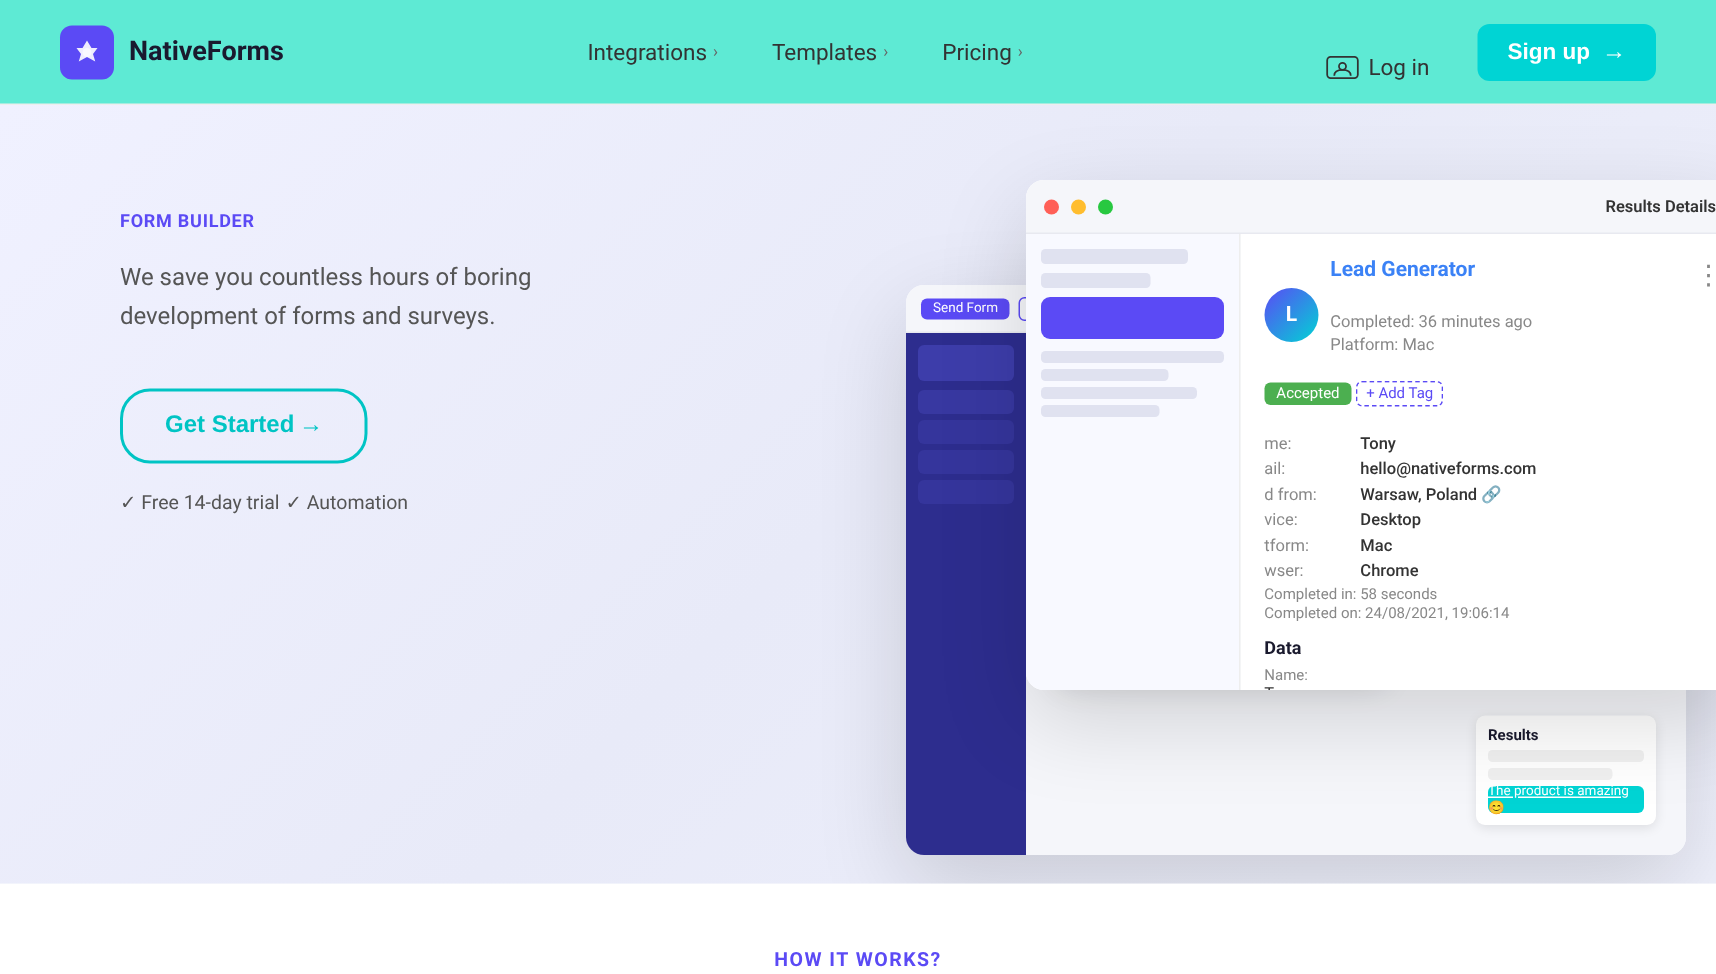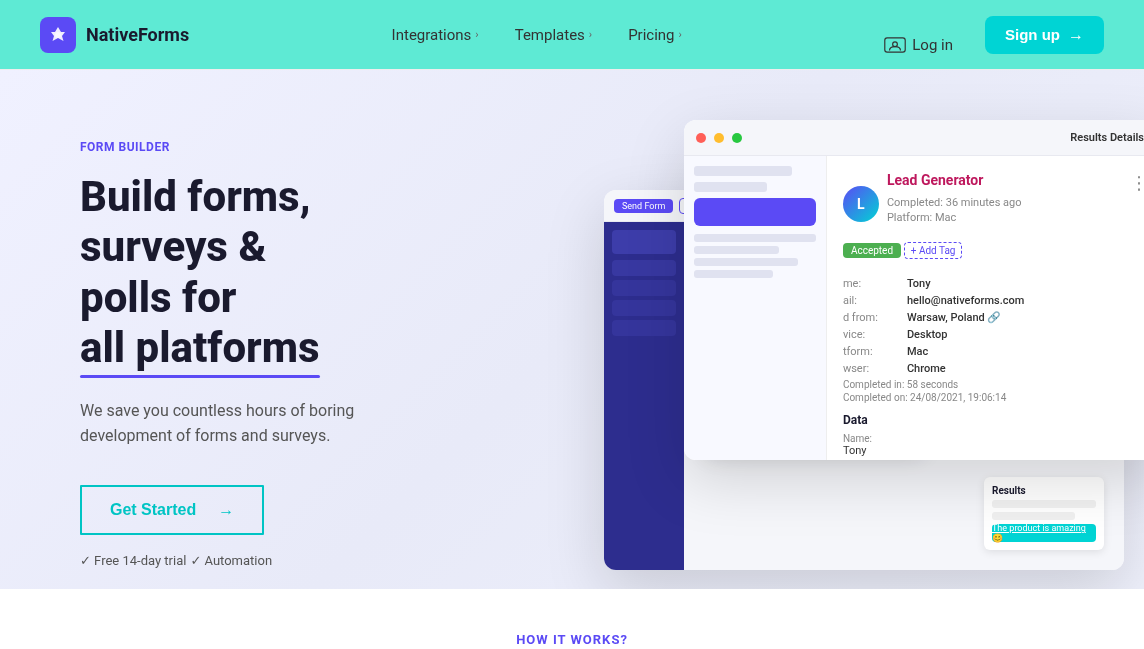--- a/index.html
+++ b/index.html
@@ -144,28 +144,28 @@
       font-size: 16px;
       color: #555;
       line-height: 1.6;
       margin-bottom: 36px;
       max-width: 360px;
     }
     .get-started-btn {
       background: transparent;
       color: #00c4c4;
       border: 2px solid #00c4c4;
-      border-radius: 1px;
+      border-radius: 20px;
       padding: 14px 28px;
       font-size: 16px;
       font-weight: 600;
       cursor: pointer;
       display: flex;
       align-items: center;
-      gap: 22px;
+      gap: 3px;
       margin-bottom: 18px;
     }
     .get-started-btn .btn-arrow {
       font-size: 16px;
     }
     .hero-badges {
       display: flex;
       gap: 4px;
       font-size: 13px;
       color: #555;
@@ -233,22 +233,22 @@
     .details-panel {
       width: 100%;
       padding: 16px;
       font-size: 11px;
       color: #333;
       overflow: hidden;
     }
     .detail-title {
       font-size: 14px;
       font-weight: 700;
-      color: #be185d;
-      margin-bottom: 8px;
+      color: #3b82f6;
+      margin-bottom: 20px;
     }
     .detail-time {
       color: #888;
       font-size: 11px;
       margin-bottom: 2px;
     }
     .detail-platform {
       color: #888;
       font-size: 11px;
       margin-bottom: 12px;
@@ -496,24 +496,20 @@
     <button class="signup-btn">
       <span>Sign up</span>
       <span class="btn-arrow">→</span>
     </button>
   </div>
 </nav>
 
 <section class="hero">
   <div class="hero-content">
     <div class="form-builder-tag">FORM BUILDER</div>
-    <h1 class="hero-title">
-      <span>Build forms, surveys &amp;</span><br>
-      <span>polls for </span><span class="highlight">all platforms</span>
-    </h1>
     <p class="hero-subtitle">We save you countless hours of boring development of forms and surveys.</p>
     <button class="get-started-btn">
       <span>Get Started</span>
       <span class="btn-arrow">→</span>
     </button>
     <div class="hero-badges">
       <span>✓ Free 14-day trial</span>
       <span>✓ Automation</span>
     </div>
   </div>

